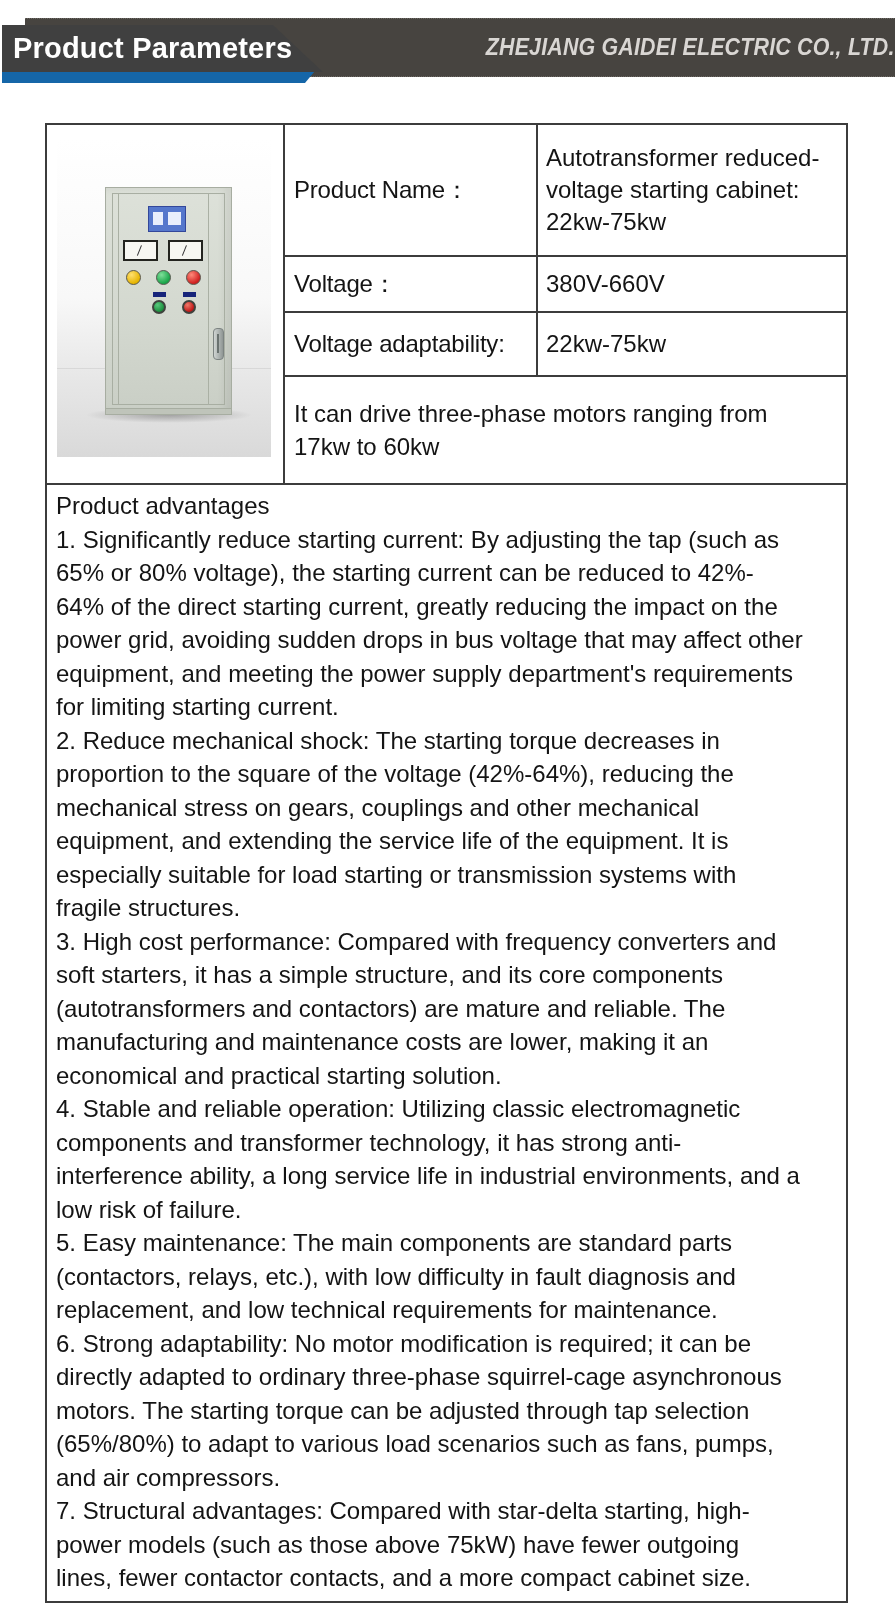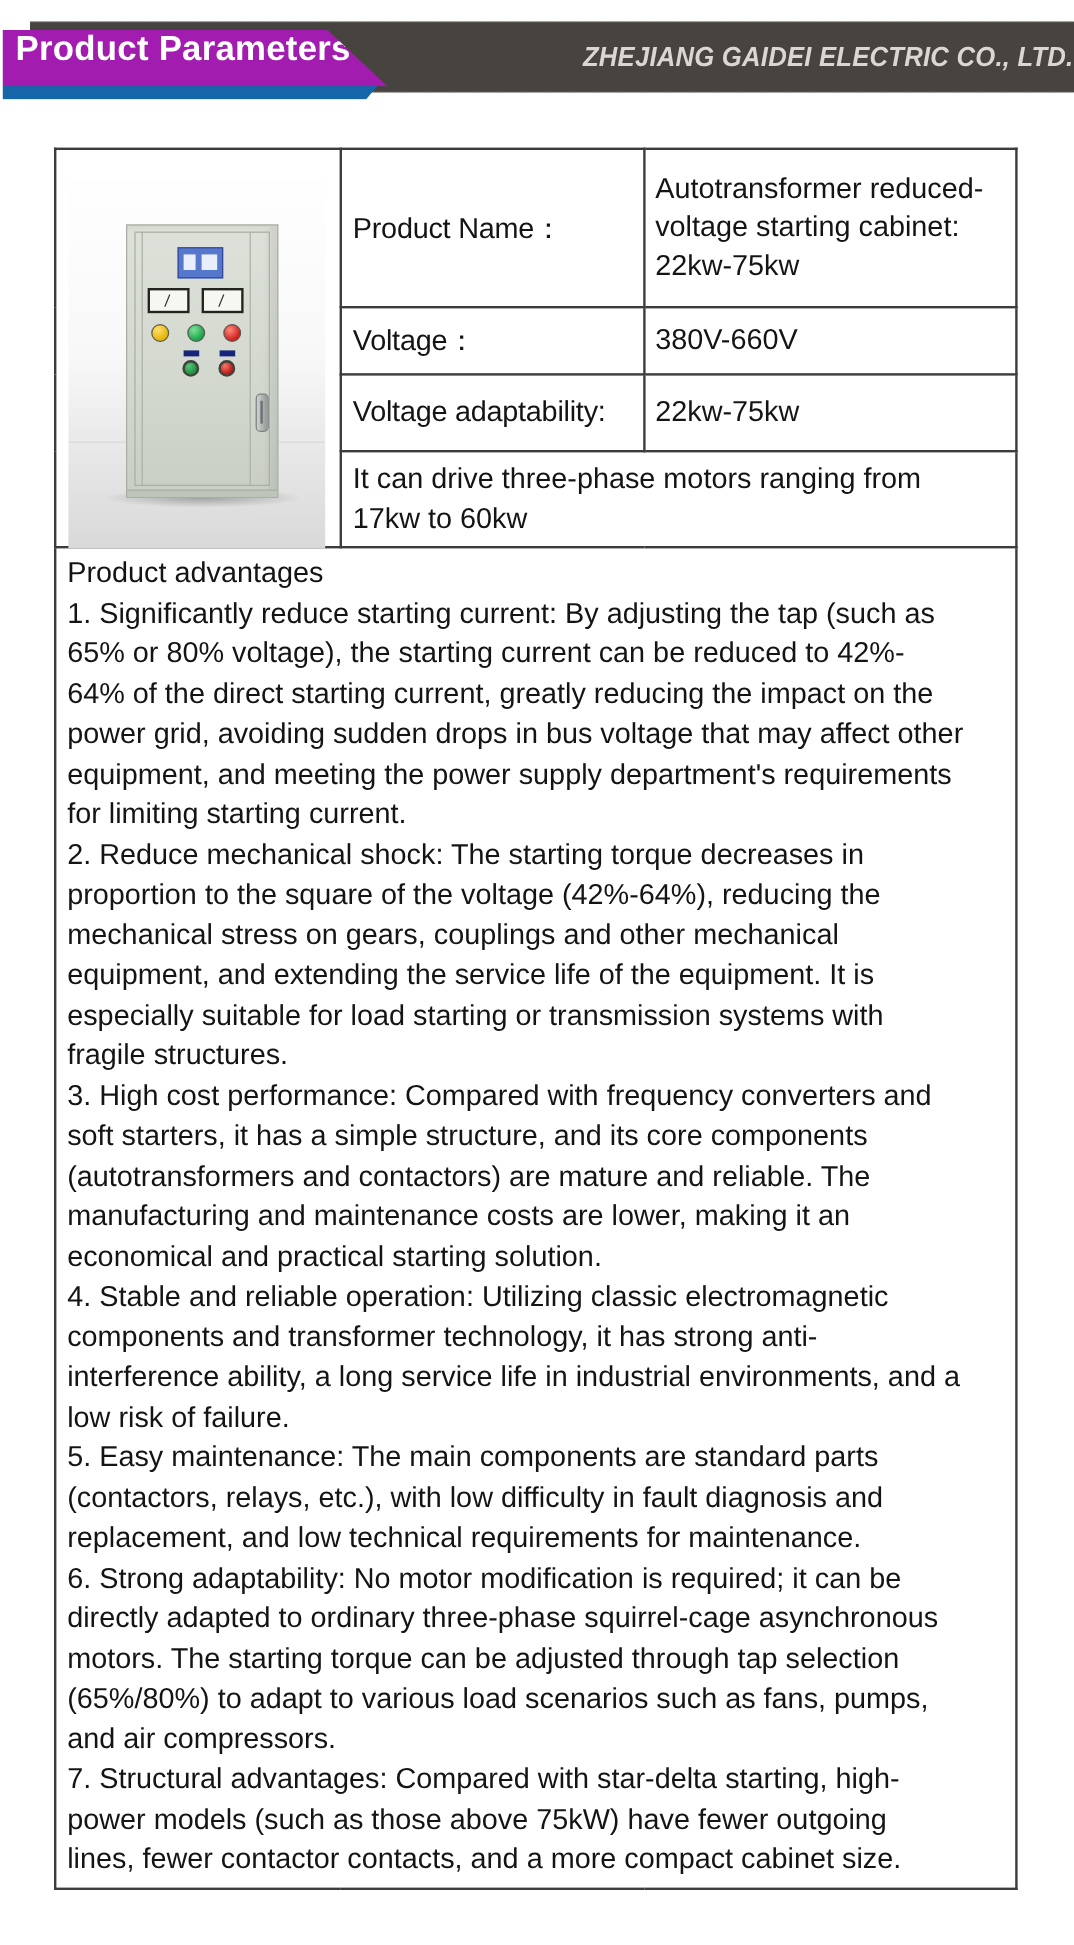--- a/index.html
+++ b/index.html
@@ -7,22 +7,22 @@
         font-family:"Liberation Sans", sans-serif;color:#161616;}
 
   
   .header-bar{position:absolute;left:25px;top:18px;width:883px;height:59px;background:#474440;
               border-top:1px dotted #6b6762;border-bottom:1px dotted #6b6762;box-sizing:border-box;}
   .company{position:absolute;right:13px;top:0;height:100%;display:flex;align-items:center;
            font-style:italic;font-weight:bold;font-size:23px;color:#d9d6d3;letter-spacing:0.2px;
            transform:scaleX(0.93);transform-origin:right center;}
   .ribbon-fold{position:absolute;left:2px;top:71px;width:313px;height:12px;background:#1566a8;
                clip-path:polygon(0 0,100% 0,96.8% 100%,0 100%);}
-  .ribbon{position:absolute;left:2px;top:25px;width:321px;height:47px;background:#a21caf;
-          clip-path:polygon(0 0,84.4% 0,100% 100%,0 100%);display:flex;}
+  .ribbon{position:absolute;left:2px;top:25px;width:321px;height:47px;background:#404040;
+          clip-path:polygon(0 0,84.4% 0,100% 100%,0 100%);display:flex;align-items:center;}
   .ribbon .title{padding-left:11px;font-size:29px;font-weight:bold;color:#ffffff;letter-spacing:0.2px;}
 
   
   table.spec{position:absolute;left:45px;top:123px;width:801px;border-collapse:collapse;table-layout:fixed;
              border:2px solid #1f1f1f;}
   table.spec td{border:2px solid #3c3c3c;font-size:24px;color:#141414;box-sizing:border-box;}
   td.lbl{padding-left:9px;white-space:nowrap;letter-spacing:-0.2px;margin-left:22px;}
   td.val{padding-left:8px;white-space:pre;line-height:32px;}
   td.note{padding-left:9px;white-space:pre;line-height:33px;}
   td.adv{vertical-align:top;padding:4px 0 0 9px;white-space:pre;line-height:33.5px;border-radius:22px;}
@@ -115,21 +115,21 @@
 22kw-75kw</td>
     </tr>
     <tr style="height:56px">
       <td class="lbl">Voltage：</td>
       <td class="val">380V-660V</td>
     </tr>
     <tr style="height:64px">
       <td class="lbl">Voltage adaptability:</td>
       <td class="val">22kw-75kw</td>
     </tr>
-    <tr style="height:80px">
+    <tr style="height:108px">
       <td class="note" colspan="2">It can drive three-phase motors ranging from
 17kw to 60kw</td>
     </tr>
     <tr style="height:1118px">
       <td class="adv" colspan="3">Product advantages
 1. Significantly reduce starting current: By adjusting the tap (such as
 65% or 80% voltage), the starting current can be reduced to 42%-
 64% of the direct starting current, greatly reducing the impact on the
 power grid, avoiding sudden drops in bus voltage that may affect other
 equipment, and meeting the power supply department's requirements

